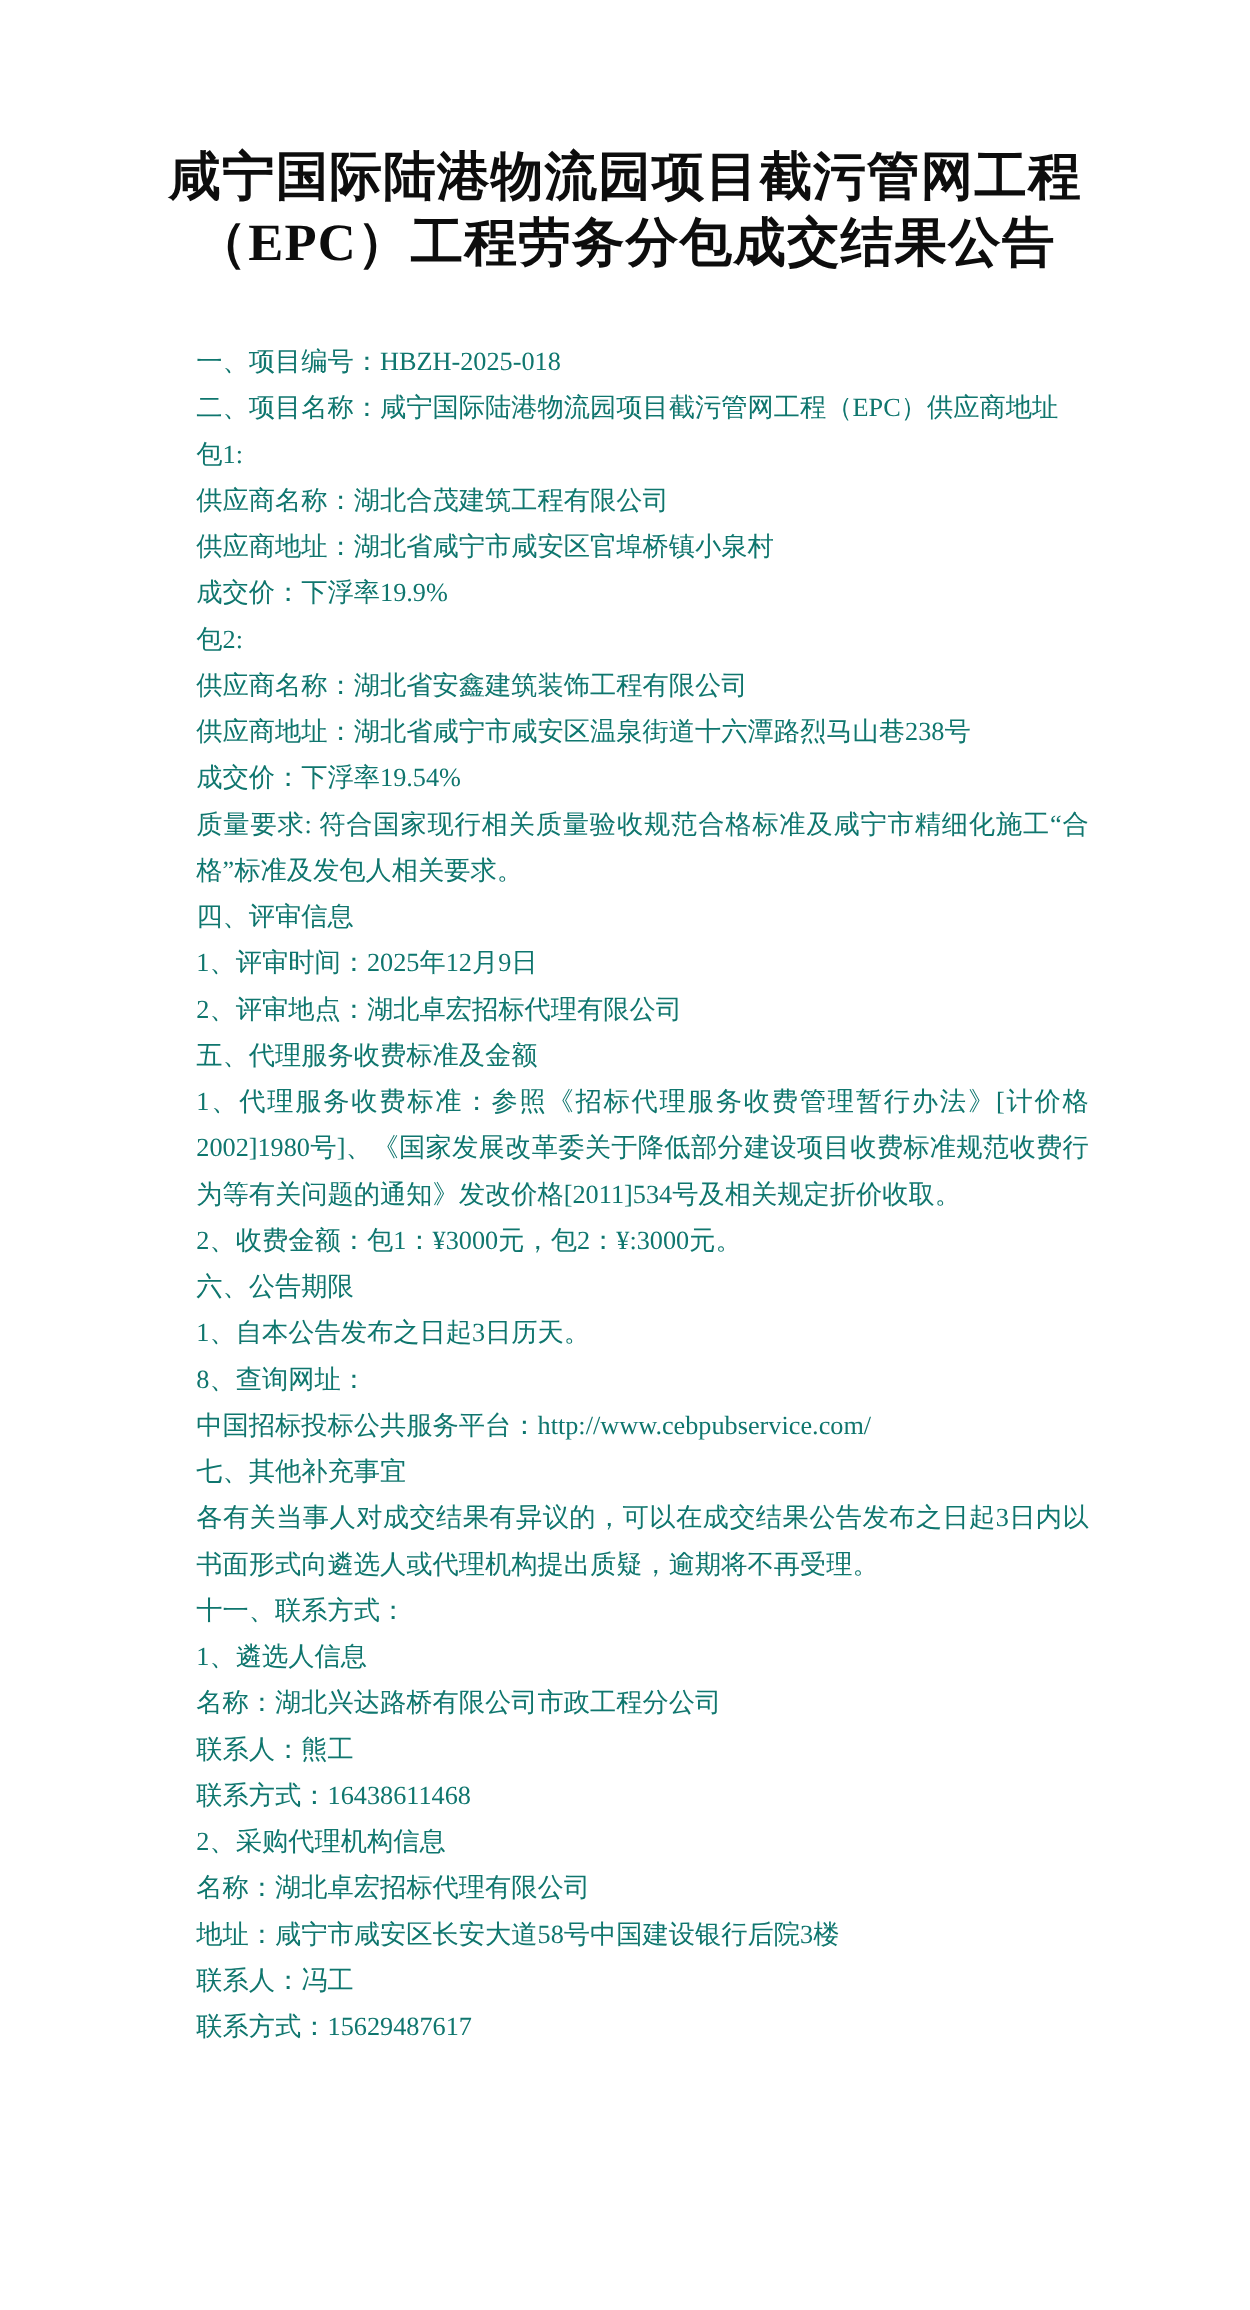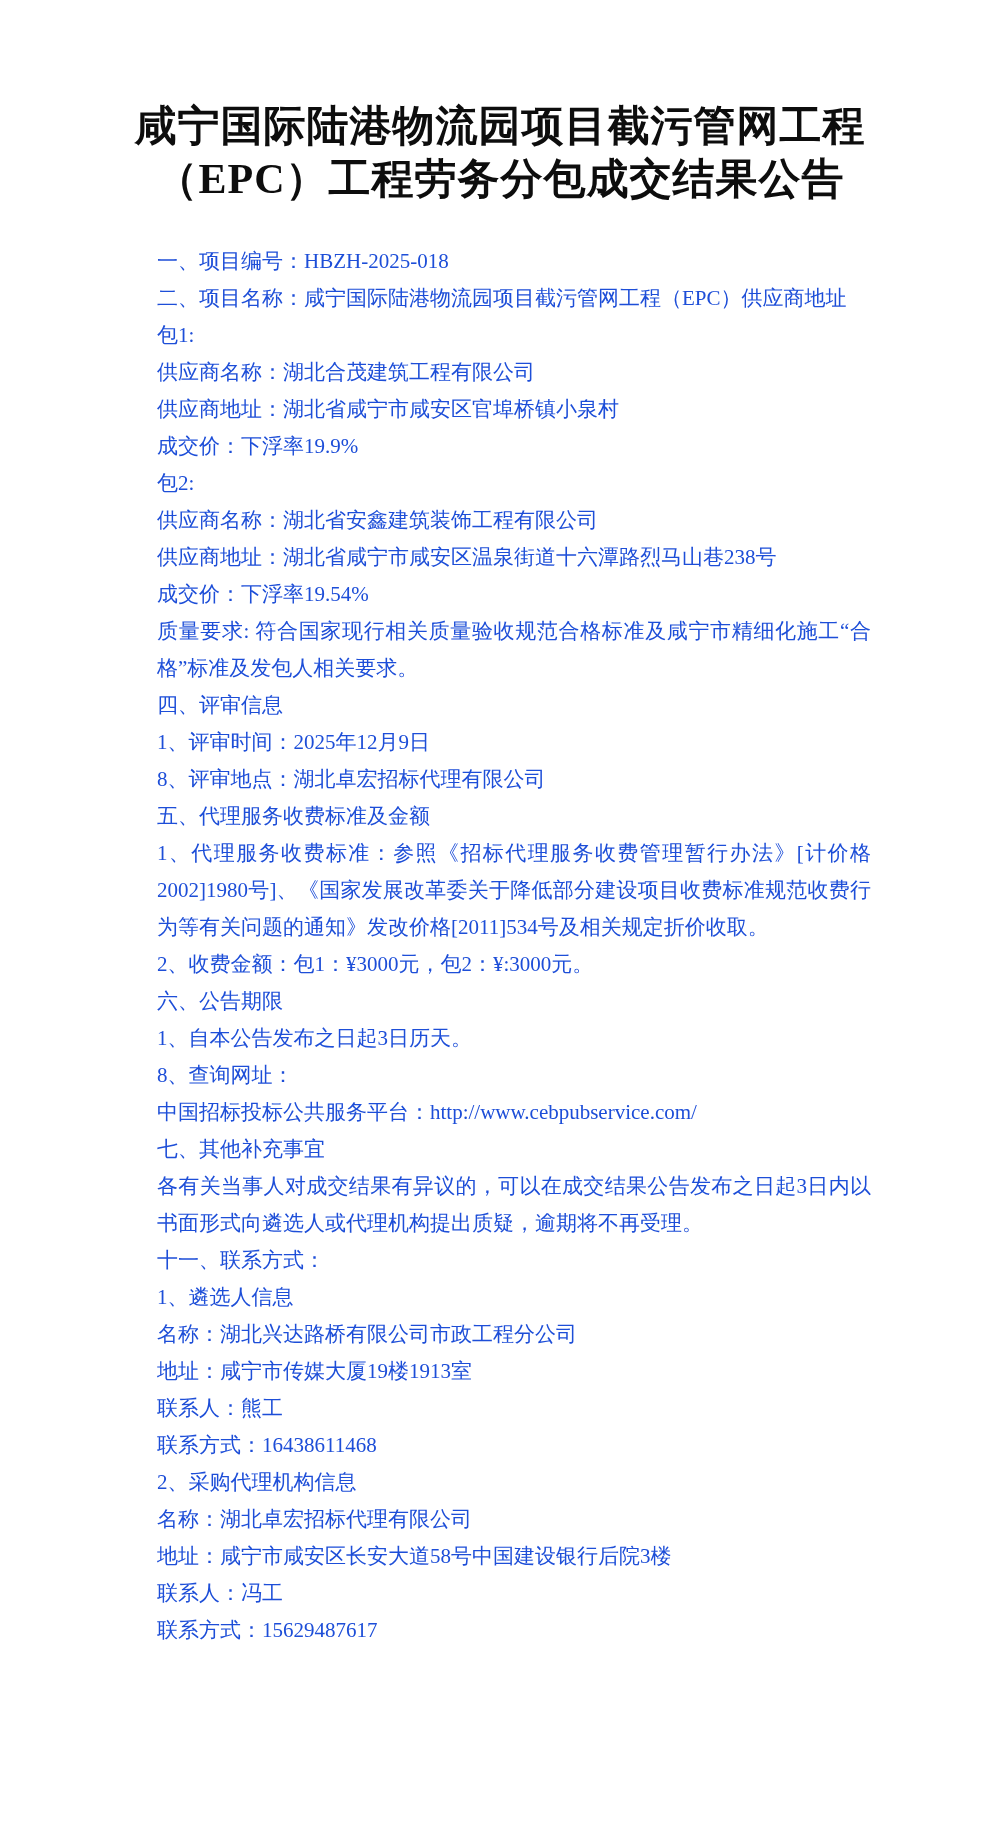--- a/index.html
+++ b/index.html
@@ -17,28 +17,29 @@
     overflow: hidden;
   }
   .doc-title {
     padding-top: 100px;
     text-align: center;
     font-size: 42px;
     line-height: 53px;
     font-weight: bold;
     letter-spacing: 1px;
     color: #0d0d0d;
+    margin-top: 16px;
   }
   .doc-body {
     width: 714px;
-    margin: 37px 0 0 157px;
+    margin: 49px 0 0 157px;
     font-size: 21px;
     line-height: 37px;
     text-align: justify;
-    color: #1d4ed8;
+    color: #0f766e;
   }
   .doc-body p {
     margin: 0;
     padding: 0;
   }
 </style>
 </head>
 <body>
 
 <div class="page">
@@ -53,34 +54,33 @@
       <p>供应商名称：湖北合茂建筑工程有限公司</p>
       <p>供应商地址：湖北省咸宁市咸安区官埠桥镇小泉村</p>
       <p>成交价：下浮率19.9%</p>
       <p>包2:</p>
       <p>供应商名称：湖北省安鑫建筑装饰工程有限公司</p>
       <p>供应商地址：湖北省咸宁市咸安区温泉街道十六潭路烈马山巷238号</p>
       <p>成交价：下浮率19.54%</p>
       <p>质量要求: 符合国家现行相关质量验收规范合格标准及咸宁市精细化施工“合格”标准及发包人相关要求。</p>
       <p>四、评审信息</p>
       <p>1、评审时间：2025年12月9日</p>
-      <p>8、评审地点：湖北卓宏招标代理有限公司</p>
+      <p>2、评审地点：湖北卓宏招标代理有限公司</p>
       <p>五、代理服务收费标准及金额</p>
       <p>1、代理服务收费标准：参照《招标代理服务收费管理暂行办法》[计价格2002]1980号]、《国家发展改革委关于降低部分建设项目收费标准规范收费行为等有关问题的通知》发改价格[2011]534号及相关规定折价收取。</p>
       <p>2、收费金额：包1：¥3000元，包2：¥:3000元。</p>
       <p>六、公告期限</p>
       <p>1、自本公告发布之日起3日历天。</p>
       <p>8、查询网址：</p>
       <p>中国招标投标公共服务平台：http://www.cebpubservice.com/</p>
       <p>七、其他补充事宜</p>
       <p>各有关当事人对成交结果有异议的，可以在成交结果公告发布之日起3日内以书面形式向遴选人或代理机构提出质疑，逾期将不再受理。</p>
       <p>十一、联系方式：</p>
       <p>1、遴选人信息</p>
       <p>名称：湖北兴达路桥有限公司市政工程分公司</p>
-      <p>地址：咸宁市传媒大厦19楼1913室</p>
       <p>联系人：熊工</p>
       <p>联系方式：16438611468</p>
       <p>2、采购代理机构信息</p>
       <p>名称：湖北卓宏招标代理有限公司</p>
       <p>地址：咸宁市咸安区长安大道58号中国建设银行后院3楼</p>
       <p>联系人：冯工</p>
       <p>联系方式：15629487617</p>
     </div>
 </div>
 

